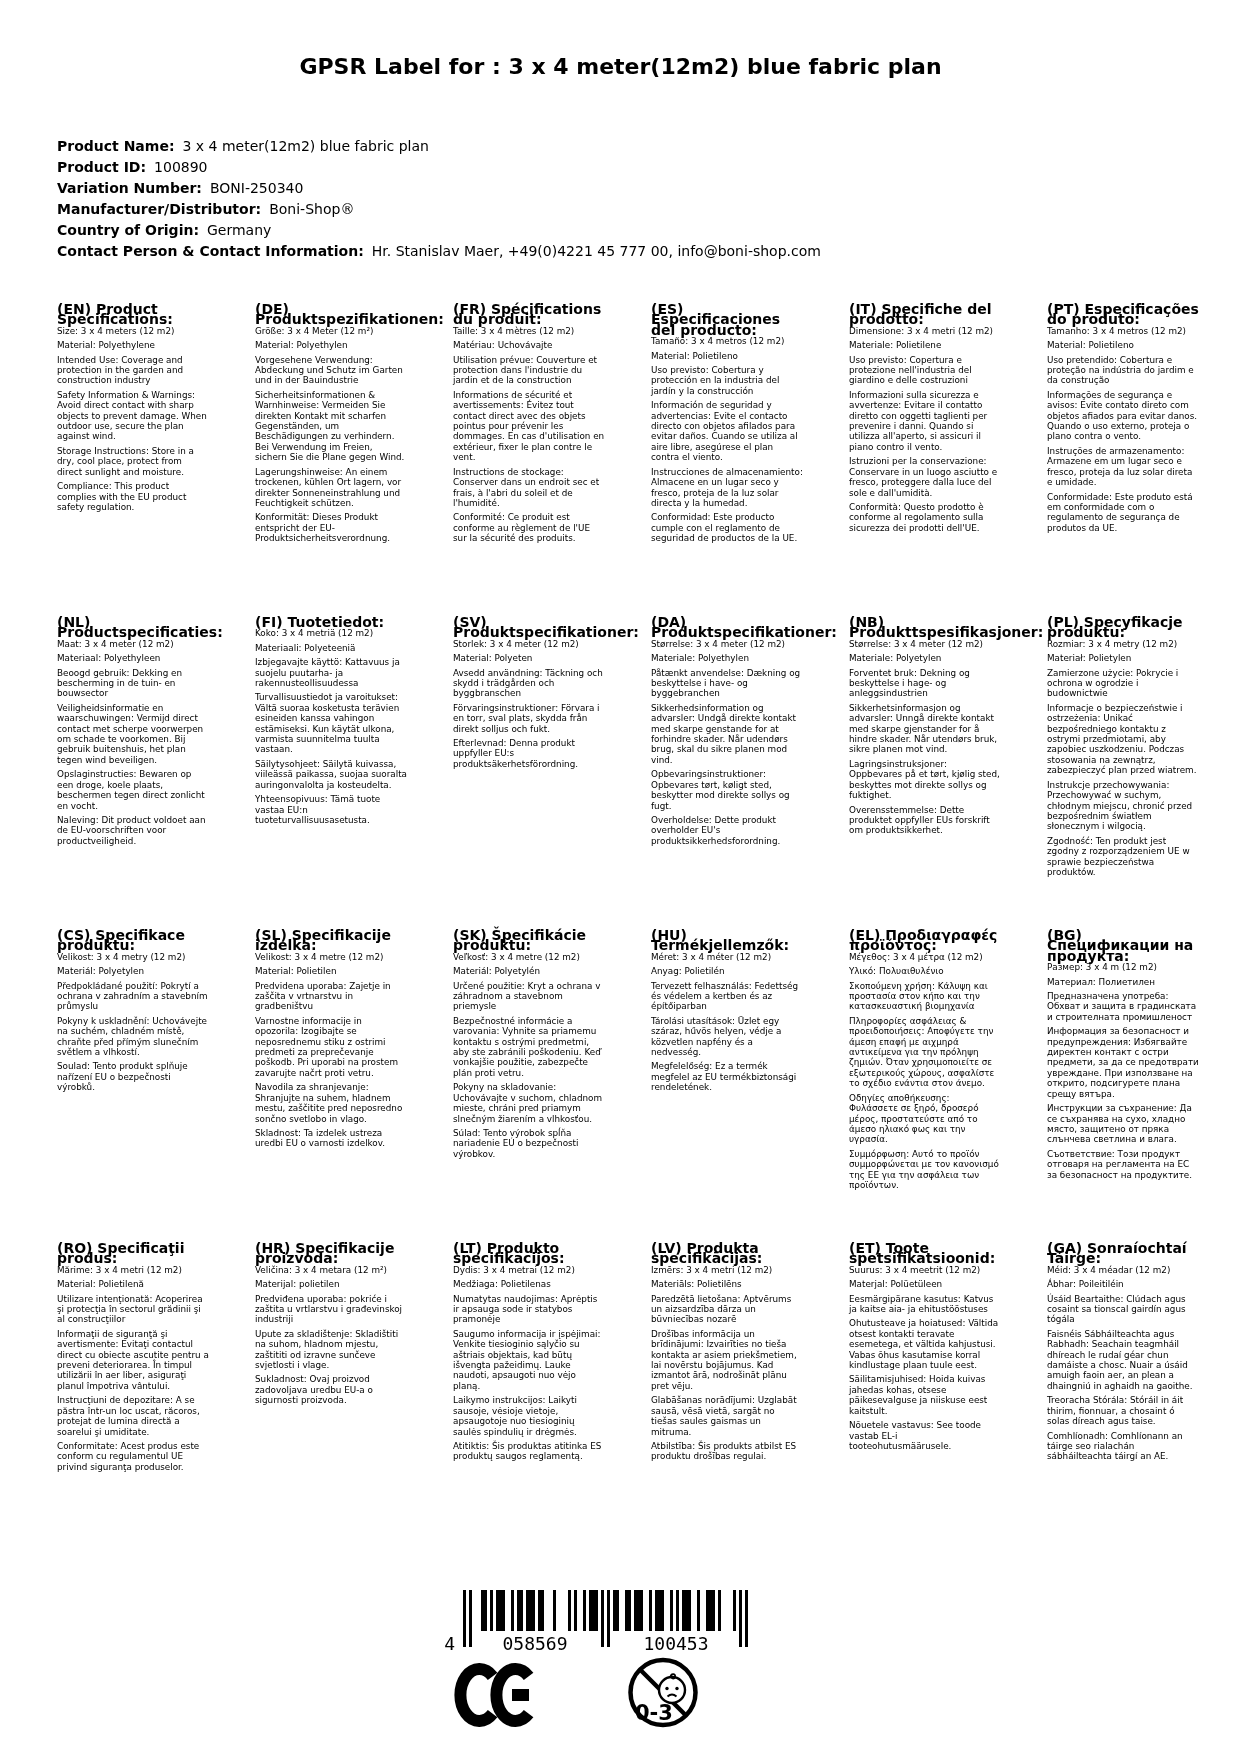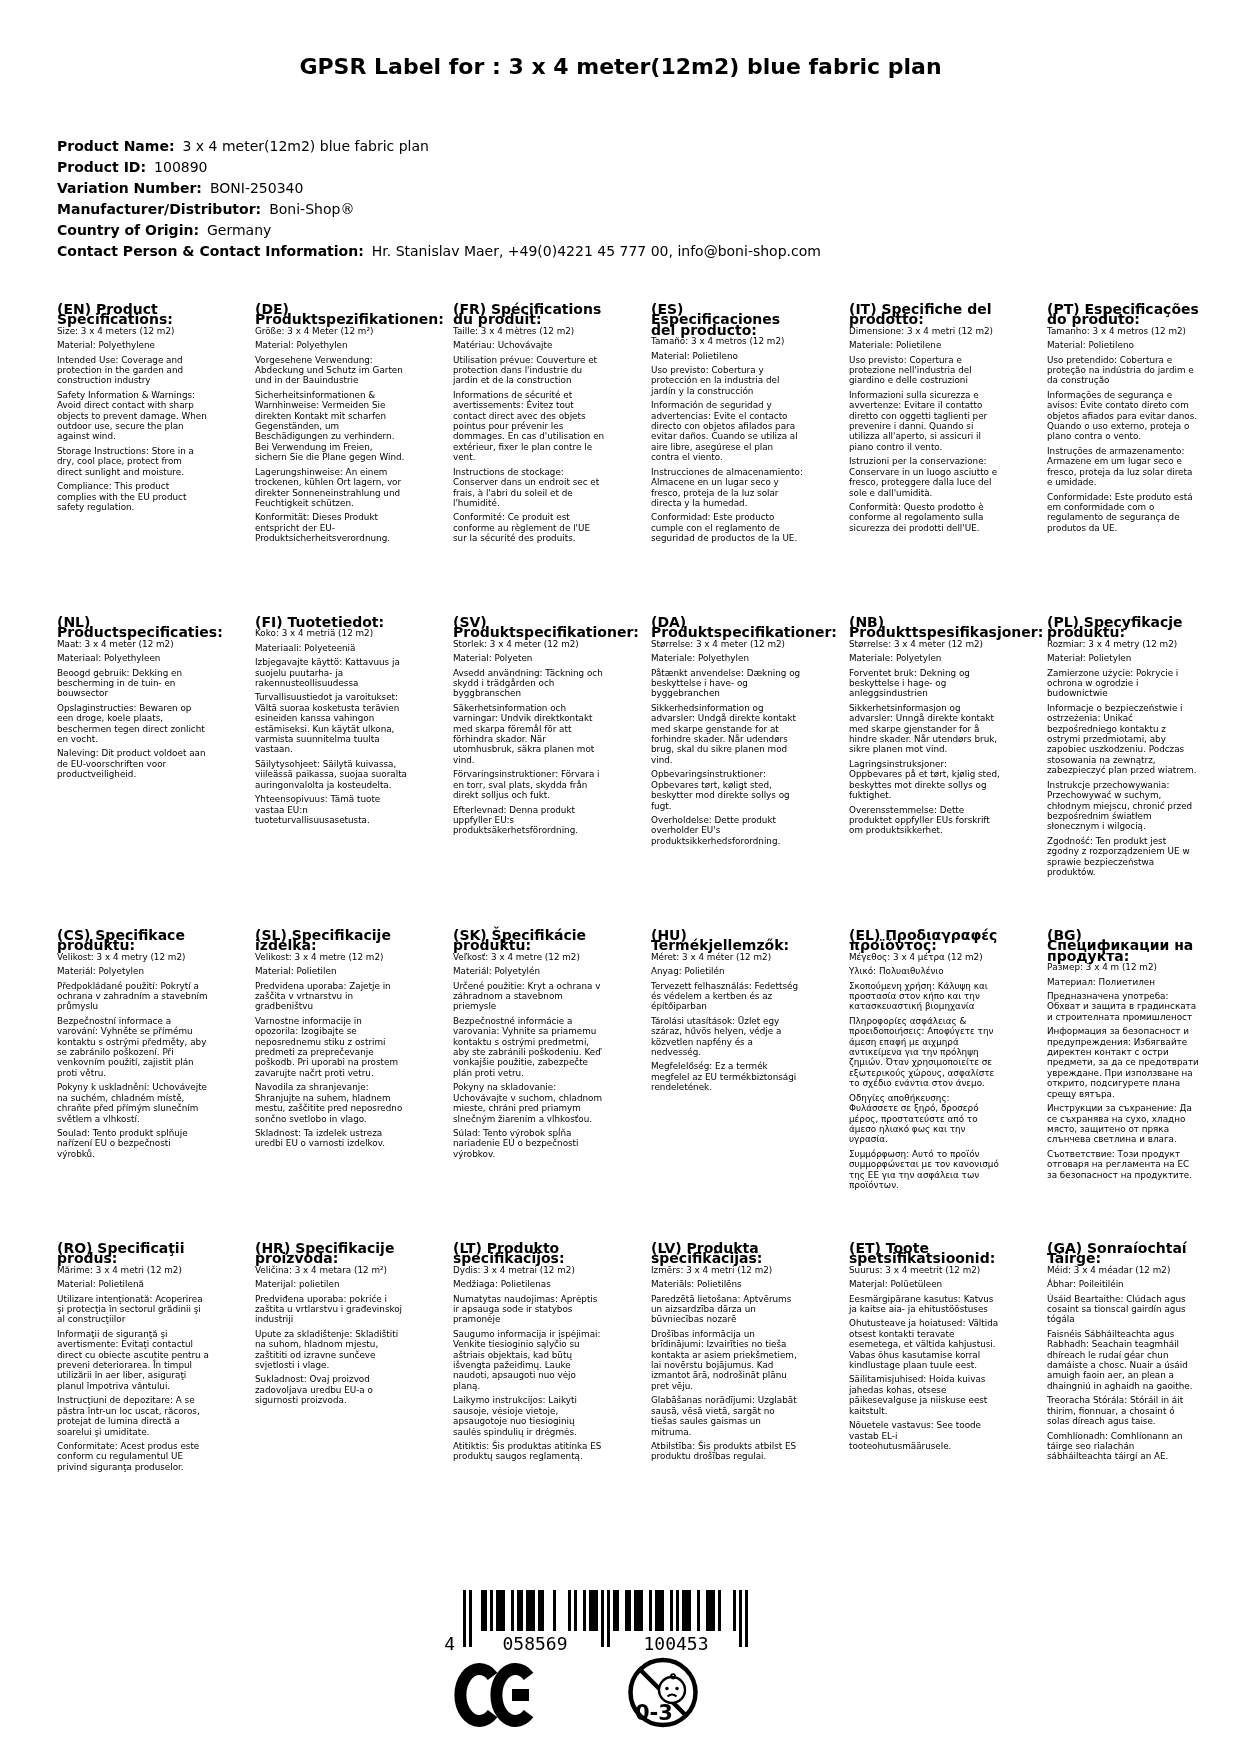--- a/index.html
+++ b/index.html
@@ -111,38 +111,38 @@
       <p class="spec-para">Uso pretendido: Cobertura e proteção na indústria do jardim e da construção</p>
       <p class="spec-para">Informações de segurança e avisos: Evite contato direto com objetos afiados para evitar danos. Quando o uso externo, proteja o plano contra o vento.</p>
       <p class="spec-para">Instruções de armazenamento: Armazene em um lugar seco e fresco, proteja da luz solar direta e umidade.</p>
       <p class="spec-para">Conformidade: Este produto está em conformidade com o regulamento de segurança de produtos da UE.</p>
     </div>
     <div class="spec-block">
       <div class="spec-title">(NL) Productspecificaties:</div>
       <p class="spec-para">Maat: 3 x 4 meter (12 m2)</p>
       <p class="spec-para">Materiaal: Polyethyleen</p>
       <p class="spec-para">Beoogd gebruik: Dekking en bescherming in de tuin- en bouwsector</p>
+      <p class="spec-para">Veiligheidsinformatie en waarschuwingen: Vermijd direct contact met scherpe voorwerpen om schade te voorkomen. Bij gebruik buitenshuis, het plan tegen wind beveiligen.</p>
       <p class="spec-para">Opslaginstructies: Bewaren op een droge, koele plaats, beschermen tegen direct zonlicht en vocht.</p>
       <p class="spec-para">Naleving: Dit product voldoet aan de EU-voorschriften voor productveiligheid.</p>
     </div>
     <div class="spec-block">
       <div class="spec-title">(FI) Tuotetiedot:</div>
       <p class="spec-para">Koko: 3 x 4 metriä (12 m2)</p>
       <p class="spec-para">Materiaali: Polyeteeniä</p>
       <p class="spec-para">Izbjegavajte käyttö: Kattavuus ja suojelu puutarha- ja rakennusteollisuudessa</p>
       <p class="spec-para">Turvallisuustiedot ja varoitukset: Vältä suoraa kosketusta terävien esineiden kanssa vahingon estämiseksi. Kun käytät ulkona, varmista suunnitelma tuulta vastaan.</p>
       <p class="spec-para">Säilytysohjeet: Säilytä kuivassa, viileässä paikassa, suojaa suoralta auringonvalolta ja kosteudelta.</p>
       <p class="spec-para">Yhteensopivuus: Tämä tuote vastaa EU:n tuoteturvallisuusasetusta.</p>
     </div>
     <div class="spec-block">
       <div class="spec-title">(SV) Produktspecifikationer:</div>
       <p class="spec-para">Storlek: 3 x 4 meter (12 m2)</p>
       <p class="spec-para">Material: Polyeten</p>
       <p class="spec-para">Avsedd användning: Täckning och skydd i trädgården och byggbranschen</p>
-      <p class="spec-para">Säkerhetsinformation och varningar: Undvik direktkontakt med skarpa föremål för att förhindra skador. När utomhusbruk, säkra planen mot vind.</p>
       <p class="spec-para">Förvaringsinstruktioner: Förvara i en torr, sval plats, skydda från direkt solljus och fukt.</p>
       <p class="spec-para">Efterlevnad: Denna produkt uppfyller EU:s produktsäkerhetsförordning.</p>
     </div>
     <div class="spec-block">
       <div class="spec-title">(DA) Produktspecifikationer:</div>
       <p class="spec-para">Størrelse: 3 x 4 meter (12 m2)</p>
       <p class="spec-para">Materiale: Polyethylen</p>
       <p class="spec-para">Påtænkt anvendelse: Dækning og beskyttelse i have- og byggebranchen</p>
       <p class="spec-para">Sikkerhedsinformation og advarsler: Undgå direkte kontakt med skarpe genstande for at forhindre skader. Når udendørs brug, skal du sikre planen mod vind.</p>
       <p class="spec-para">Opbevaringsinstruktioner: Opbevares tørt, køligt sted, beskytter mod direkte sollys og fugt.</p>
@@ -164,21 +164,20 @@
       <p class="spec-para">Zamierzone użycie: Pokrycie i ochrona w ogrodzie i budownictwie</p>
       <p class="spec-para">Informacje o bezpieczeństwie i ostrzeżenia: Unikać bezpośredniego kontaktu z ostrymi przedmiotami, aby zapobiec uszkodzeniu. Podczas stosowania na zewnątrz, zabezpieczyć plan przed wiatrem.</p>
       <p class="spec-para">Instrukcje przechowywania: Przechowywać w suchym, chłodnym miejscu, chronić przed bezpośrednim światłem słonecznym i wilgocią.</p>
       <p class="spec-para">Zgodność: Ten produkt jest zgodny z rozporządzeniem UE w sprawie bezpieczeństwa produktów.</p>
     </div>
     <div class="spec-block">
       <div class="spec-title">(CS) Specifikace produktu:</div>
       <p class="spec-para">Velikost: 3 x 4 metry (12 m2)</p>
       <p class="spec-para">Materiál: Polyetylen</p>
       <p class="spec-para">Předpokládané použití: Pokrytí a ochrana v zahradním a stavebním průmyslu</p>
-      <p class="spec-para">Bezpečnostní informace a varování: Vyhněte se přímému kontaktu s ostrými předměty, aby se zabránilo poškození. Při venkovním použití, zajistit plán proti větru.</p>
       <p class="spec-para">Pokyny k uskladnění: Uchovávejte na suchém, chladném místě, chraňte před přímým slunečním světlem a vlhkostí.</p>
       <p class="spec-para">Soulad: Tento produkt splňuje nařízení EU o bezpečnosti výrobků.</p>
     </div>
     <div class="spec-block">
       <div class="spec-title">(SL) Specifikacije izdelka:</div>
       <p class="spec-para">Velikost: 3 x 4 metre (12 m2)</p>
       <p class="spec-para">Material: Polietilen</p>
       <p class="spec-para">Predvidena uporaba: Zajetje in zaščita v vrtnarstvu in gradbeništvu</p>
       <p class="spec-para">Varnostne informacije in opozorila: Izogibajte se neposrednemu stiku z ostrimi predmeti za preprečevanje poškodb. Pri uporabi na prostem zavarujte načrt proti vetru.</p>
       <p class="spec-para">Navodila za shranjevanje: Shranjujte na suhem, hladnem mestu, zaščitite pred neposredno sončno svetlobo in vlago.</p>

